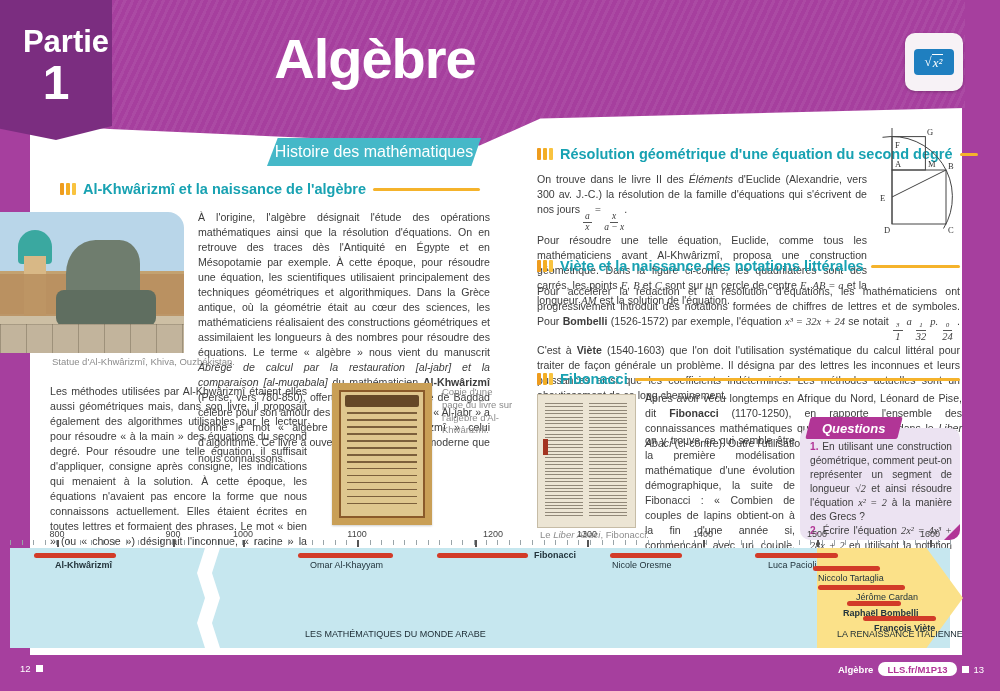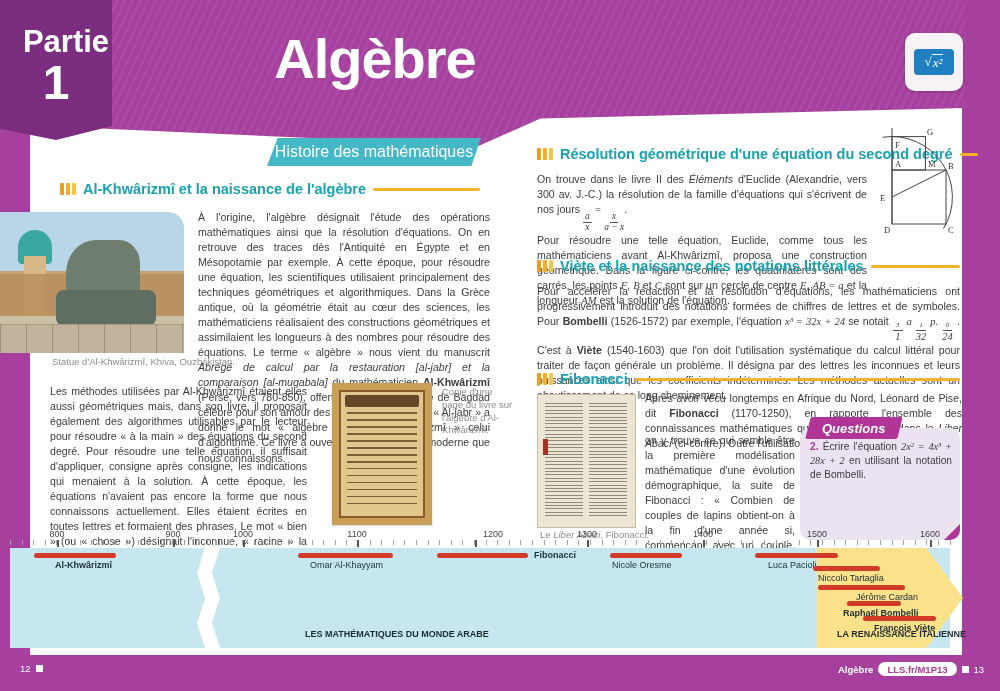--- a/index.html
+++ b/index.html
@@ -90,21 +90,21 @@
   .tick-strip{position:absolute;left:10px;top:540px;width:948px;height:5px;
     background:repeating-linear-gradient(90deg,#9aa4a8 0 1px,transparent 1px 11.6px);}
   .tl-band{position:absolute;left:10px;top:548px;width:940px;height:100px;background:#c6e7ef;}
   .tl-arrow{position:absolute;left:817px;top:548px;width:146px;height:100px;background:#fbe189;
     clip-path:polygon(0 0,75% 0,100% 50%,75% 100%,0 100%);}
   .tl-zigzag{position:absolute;left:190px;top:548px;}
   .c-label{position:absolute;transform:translateX(-50%);font-size:9px;color:#444;top:529px;}
   .c-tick{position:absolute;top:540px;width:1.5px;height:7px;background:#555;}
   .tl-bar{position:absolute;height:5px;border-radius:2.5px;background:#d23b28;}
   .tl-name{position:absolute;font-size:9px;color:#23343c;white-space:nowrap;}
-  .tl-zone{position:absolute;font-size:9px;font-weight:bold;color:#1c2b33;white-space:nowrap;}
+  .tl-zone{position:absolute;font-size:9px;font-weight:normal;color:#1c2b33;white-space:nowrap;}
   
   .foot{position:absolute;display:flex;align-items:center;gap:5px;color:#fff;font-size:9.5px;}
   .sq{display:inline-block;width:7px;height:7px;background:#fff;}
   .pill{background:#fff;color:#b13596;font-weight:bold;font-size:9.5px;border-radius:8px;padding:1.5px 9px;}
 </style>
 </head>
 <body>
 
 <div class="page">
 
@@ -235,20 +235,21 @@
   </div>
   <div class="caption" style="left:540px;top:529px;width:130px;">Le <span class="i">Liber Abaci</span>, Fibonacci.</div>
 
   <div class="para" style="left:645px;top:391px;width:317px;">Après avoir vécu longtemps en Afrique du Nord, Léonard de Pise, dit <span class="b">Fibonacci</span> (1170-1250), en rapporte l'ensemble des connaissances mathématiques qu'il publie en 1202 dans le <span class="i">Liber Abaci</span> (ci-contre). Outre l'utilisation de la numération arabe,</div>
   <div class="para" style="left:645px;top:433px;width:150px;">on y trouve ce qui semble être la première modélisation mathématique d'une évolution démographique, la suite de Fibonacci : « Combien de couples de lapins obtient-on à la fin d'une année si, commençant avec un couple, chacun des couples produit chaque mois un nouveau couple qui devient productif au second mois ? »</div>
 
   <div class="qbox">
     <div class="qtab"><span>Questions</span></div>
     <div class="qcorner"></div>
     <div class="qtext">
+      <div><span class="qn">1.</span> En utilisant une construction géométrique, comment peut-on représenter un segment de longueur <span class="m">√2</span> et ainsi résoudre l'équation <span class="m">x² = 2</span> à la manière des Grecs ?</div>
       <div><span class="qn">2.</span> Écrire l'équation <span class="m">2x² = 4x³ + 28x + 2</span> en utilisant la notation de Bombelli.</div>
     </div>
   </div>
 
   <div class="tick-strip"></div>
   <div class="tl-band"></div>
   <div class="tl-arrow"></div>
   <svg class="tl-zigzag" width="40" height="100" viewBox="0 0 40 100">
     <polygon points="15,0 30,0 22,25 30,50 22,75 30,100 15,100 7,75 15,50 7,25" fill="#ffffff"></polygon>
   </svg>

